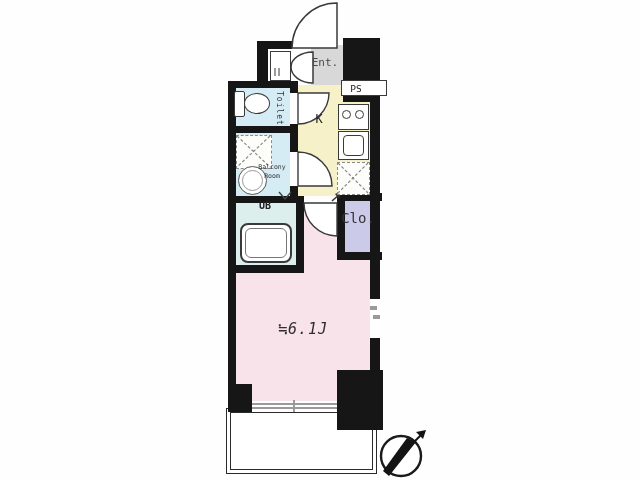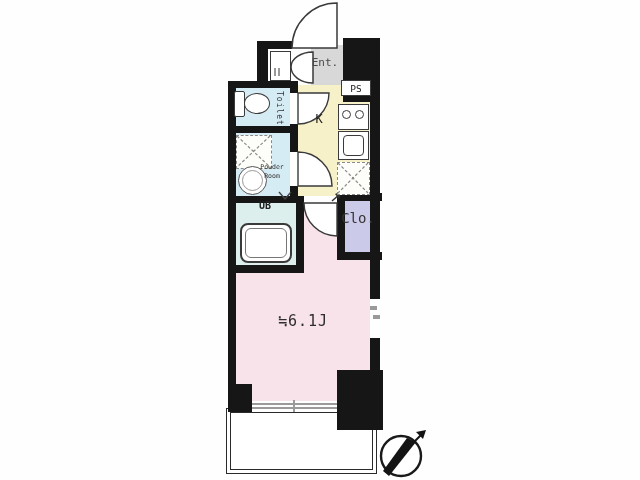--- a/index.html
+++ b/index.html
@@ -122,40 +122,40 @@
   <div class="abs" style="left:342px;top:110px;width:9px;height:9px;border:1.5px solid #3a3a3a;border-radius:50%;box-sizing:border-box;"></div>
   <div class="abs" style="left:355px;top:110px;width:9px;height:9px;border:1.5px solid #3a3a3a;border-radius:50%;box-sizing:border-box;"></div>
   <div class="fixture" style="left:338px;top:131px;width:31px;height:29px;"></div>
   <div class="abs" style="left:343px;top:135px;width:21px;height:21px;border:1.5px solid #3a3a3a;border-radius:4px;box-sizing:border-box;"></div>
   <div class="dashedbox" style="left:337px;top:162px;width:33px;height:33px;">
     <svg style="left:0;top:0;" width="30" height="30" viewBox="0 0 30 30">
       <path d="M0,0 L30,30 M30,0 L0,30" stroke="#8a8a8a" stroke-width="1.2" stroke-dasharray="3,2" fill="none"></path>
     </svg>
   </div>
 
-  <div class="fixture" style="left:341px;top:80px;width:30px;height:16px;border-width:1px;">
+  <div class="fixture" style="left:341px;top:80px;width:46px;height:16px;border-width:1px;">
     <div class="lbl lbl-ps" style="left:0;top:1px;width:28px;">PS</div>
   </div>
 
   <div class="abs" style="left:370px;top:299px;width:10px;height:39px;background:#fff;"></div>
   <div class="gray" style="left:370px;top:306px;width:7px;height:4px;"></div>
   <div class="gray" style="left:373px;top:315px;width:7px;height:4px;"></div>
 
   <div class="abs" style="left:252px;top:401px;width:85px;height:10px;background:#fff;"></div>
   <div class="gray" style="left:252px;top:403px;width:85px;height:2px;"></div>
   <div class="gray" style="left:252px;top:407px;width:85px;height:2px;"></div>
   <div class="gray" style="left:293px;top:400px;width:2px;height:12px;"></div>
 
   <div class="lbl lbl-ent" style="left:305px;top:56px;width:40px;">Ent.</div>
   <div class="lbl lbl-k" style="left:308px;top:112px;width:22px;">K</div>
   <div class="lbl lbl-toilet" style="left:275px;top:91px;height:34px;">Toilet</div>
-  <div class="lbl lbl-powder" style="left:254px;top:163px;width:36px;">Powder Room</div>
+  <div class="lbl lbl-powder" style="left:254px;top:163px;width:36px;">Balcony Room</div>
   <div class="lbl lbl-ub" style="left:247px;top:200px;width:36px;">UB</div>
   <div class="lbl lbl-clo" style="left:341px;top:210px;width:34px;">Clo.</div>
-  <div class="lbl lbl-area" style="left:253px;top:312px;width:100px;">≒6.1J</div>
+  <div class="lbl lbl-area" style="left:253px;top:320px;width:100px;font-style:italic;">≒6.1J</div>
 
   <svg style="left:374px;top:428px;" width="58" height="52" viewBox="0 0 58 52">
     <circle cx="27" cy="28" r="20" fill="#ffffff" stroke="#1a1a1a" stroke-width="2.4"></circle>
     <polygon points="9,43 15,48 42,14 33,10" fill="#141414"></polygon>
     <path d="M40,14 L50,4" stroke="#141414" stroke-width="2"></path>
     <polygon points="52,2 42,4 49,11" fill="#141414"></polygon>
   </svg>
 
 </div>
 

